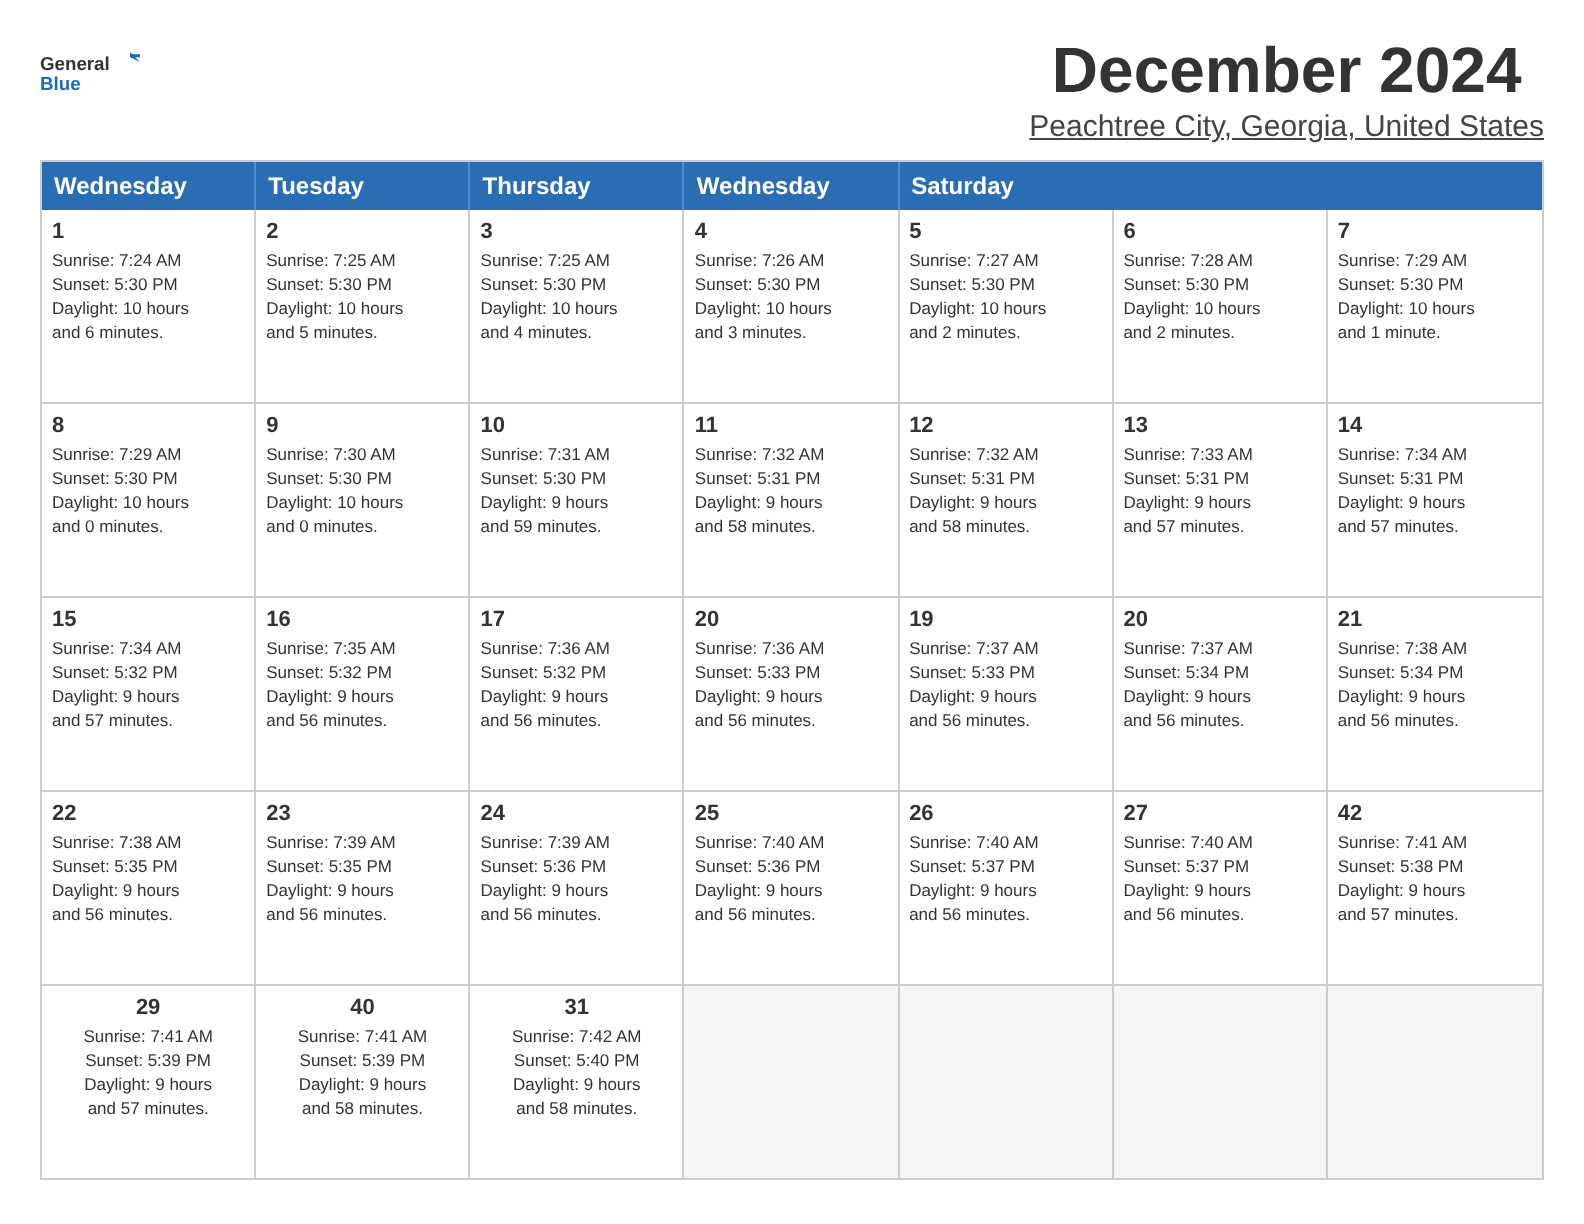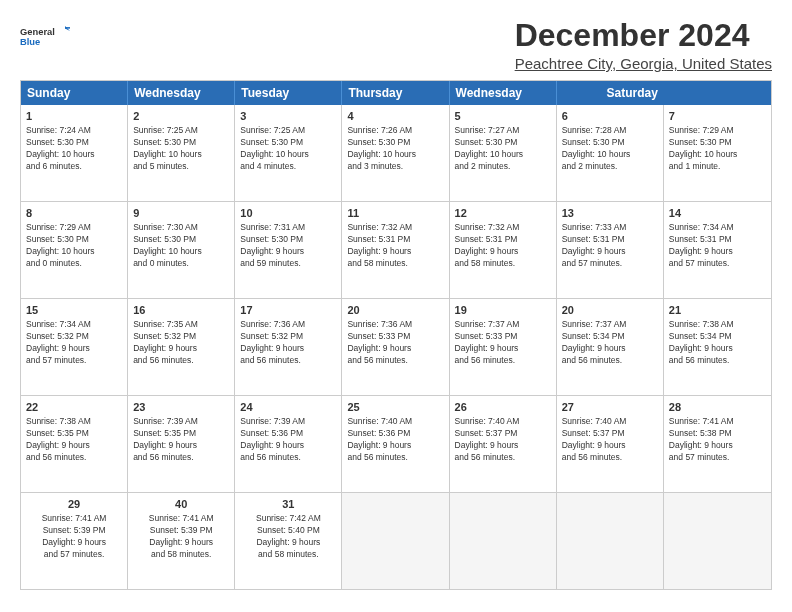--- a/index.html
+++ b/index.html
@@ -22,21 +22,21 @@
       justify-content: space-between;
       align-items: flex-start;
       margin-bottom: 8px;
     }
     .logo {
       display: flex;
       align-items: center;
       gap: 6px;
     }
     .title-block {
-      text-align: left;
+      text-align: center;
     }
     .main-title {
       font-size: 32px;
       font-weight: bold;
       color: #333;
       line-height: 1.1;
     }
     .subtitle {
       font-size: 15px;
       color: #444;
@@ -55,21 +55,21 @@
       background: #2a6db5;
     }
     .cal-header-cell {
       color: #fff;
       font-size: 12px;
       font-weight: bold;
       padding: 5px 6px;
       border-right: 1px solid #4a8fd5;
       text-align: left;
     }
-    .cal-header-cell:last-child { border-right: none; text-align: right; }
+    .cal-header-cell:last-child { border-right: none; }
     .cal-body {
       flex: 1;
       display: flex;
       flex-direction: column;
     }
     .cal-row {
       display: grid;
       grid-template-columns: repeat(7, 1fr);
       flex: 1;
       border-bottom: 1px solid #ccc;
@@ -112,21 +112,20 @@
   </svg>
 </div>
     <div class="title-block">
       <div class="main-title">December 2024</div>
       <div class="subtitle">Peachtree City, Georgia, United States</div>
     </div>
   </div>
 
   <div class="calendar">
     <div class="cal-header">
-    <div class="cal-header-cell">Sunday</div>
         <div class="cal-header-cell">Wednesday</div>
         <div class="cal-header-cell">Tuesday</div>
         <div class="cal-header-cell">Thursday</div>
         <div class="cal-header-cell">Wednesday</div>
         <div class="cal-header-cell">Saturday</div>
       </div>
     <div class="cal-body">
     <div class="cal-row">
           <div class="cal-cell">
             <span class="day-num">1</span>
@@ -236,21 +235,21 @@
           </div>
           <div class="cal-cell">
             <span class="day-num">26</span>
             <div class="day-info">Sunrise: 7:40 AM<br>Sunset: 5:37 PM<br>Daylight: 9 hours<br>and 56 minutes.</div>
           </div>
           <div class="cal-cell">
             <span class="day-num">27</span>
             <div class="day-info">Sunrise: 7:40 AM<br>Sunset: 5:37 PM<br>Daylight: 9 hours<br>and 56 minutes.</div>
           </div>
           <div class="cal-cell">
-            <span class="day-num">28</span>
+            <span class="day-num">42</span>
             <div class="day-info">Sunrise: 7:41 AM<br>Sunset: 5:38 PM<br>Daylight: 9 hours<br>and 57 minutes.</div>
           </div>
         </div>
         <div class="cal-row">
           <div class="cal-cell">
             <span class="day-num">29</span>
             <div class="day-info">Sunrise: 7:41 AM<br>Sunset: 5:39 PM<br>Daylight: 9 hours<br>and 57 minutes.</div>
           </div>
           <div class="cal-cell">
             <span class="day-num">40</span>

